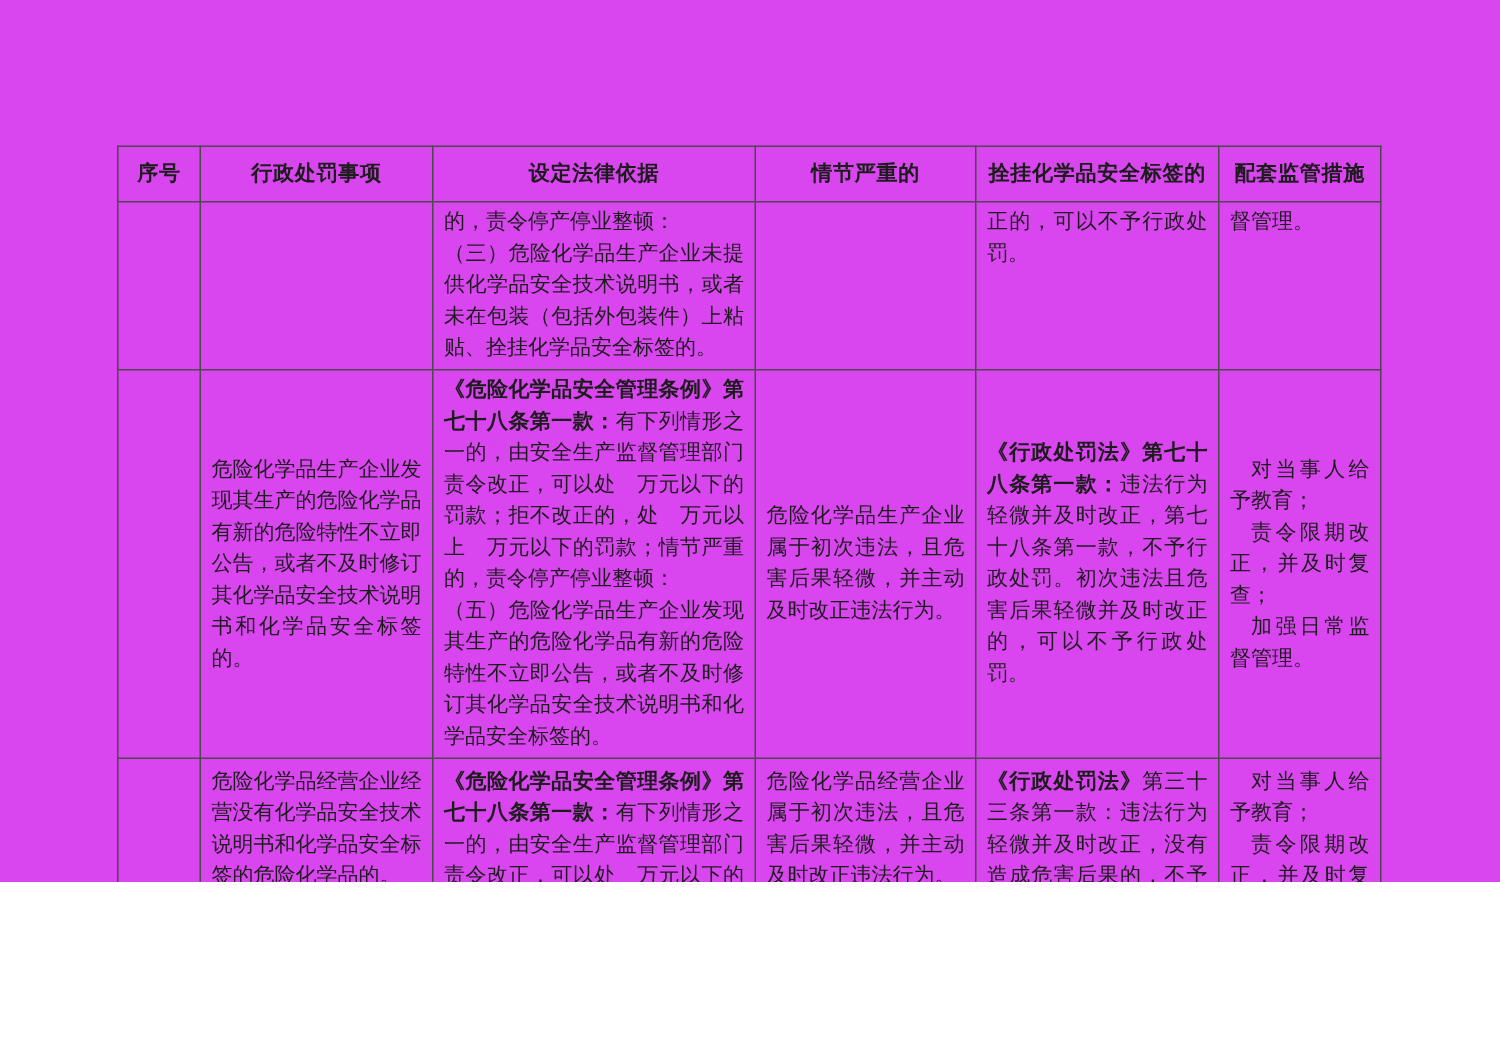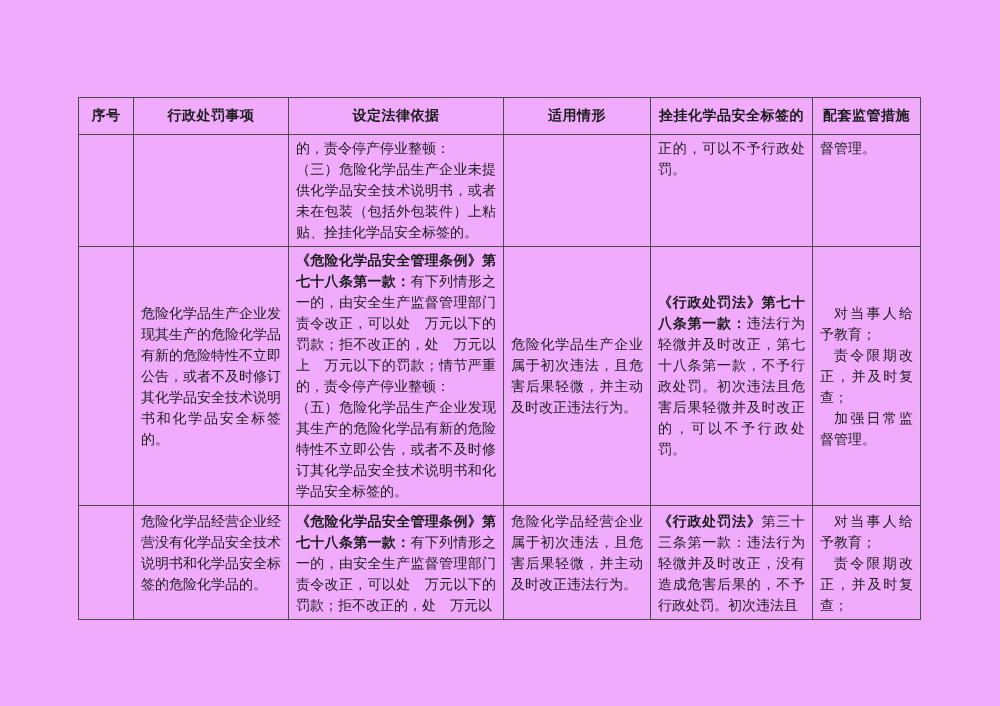--- a/index.html
+++ b/index.html
@@ -3,22 +3,22 @@
 <meta charset="utf-8">
 <style>
   html, body {
     margin: 0;
     padding: 0;
     background: #ffffff;
   }
   .page {
     position: relative;
     width: 1000px;
-    height: 706px;
-    background: #f0abfc;
+    height: 588px;
+    background: #d946ef;
     overflow: hidden;
     font-family: "Liberation Serif", "DejaVu Serif", serif;
     color: #1c1c1c;
   }
   table.penalty-table {
     position: absolute;
     left: 78px;
     top: 97px;
     width: 842px;
     border-collapse: collapse;
@@ -87,21 +87,21 @@
       <col style="width:215px">
       <col style="width:147px">
       <col style="width:162px">
       <col style="width:108px">
     </colgroup>
     <thead>
       <tr>
         <th>序号</th>
         <th>行政处罚事项</th>
         <th>设定法律依据</th>
-        <th>适用情形</th>
+        <th>情节严重的</th>
         <th>拴挂化学品安全标签的</th>
         <th>配套监管措施</th>
       </tr>
     </thead>
     <tbody id="tbody">
         <tr>
           <td></td>
           <td></td>
           <td>
             <p><span>的，责令停产停业整顿：</span></p>

